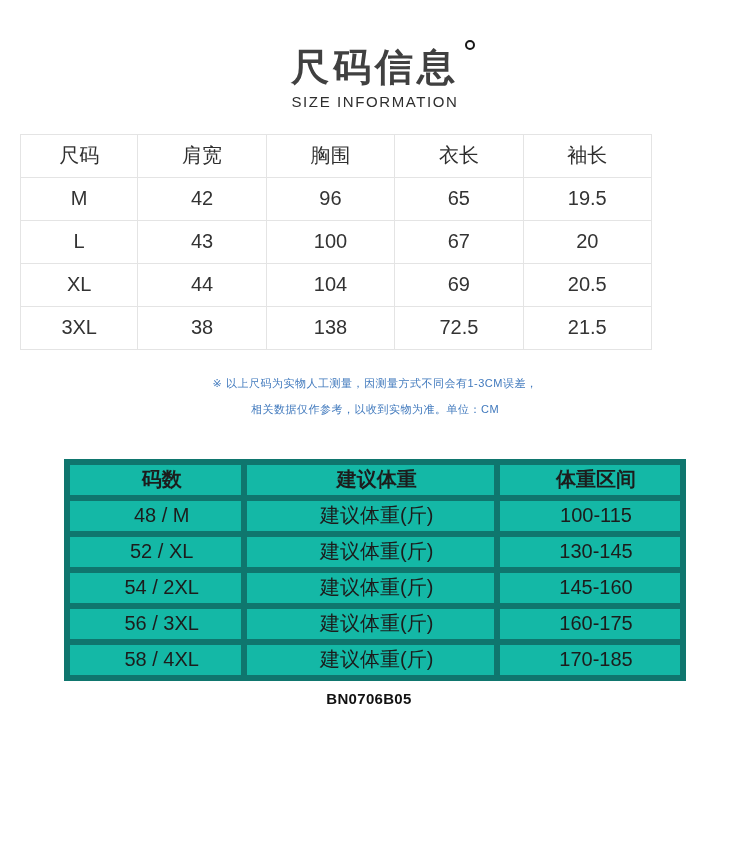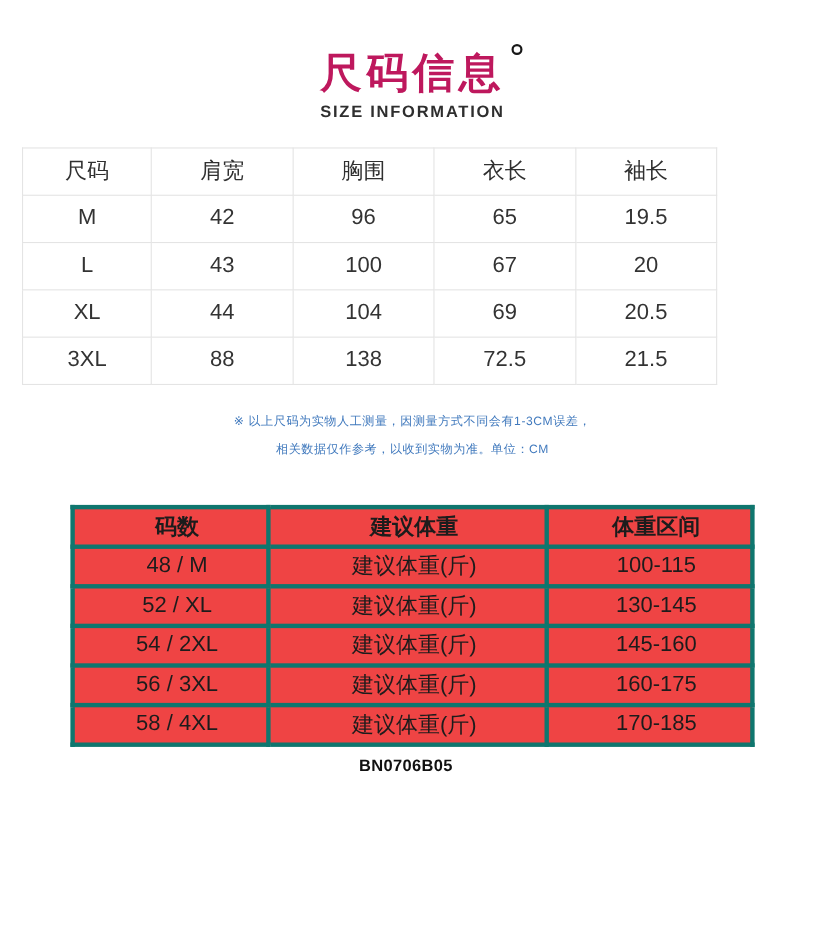--- a/index.html
+++ b/index.html
@@ -12,35 +12,35 @@
   }
   .page { width: 750px; height: 851px; position: relative; }
 
   
   .title-block { text-align: center; padding-top: 46px; }
   .title-inner { display: inline-block; position: relative; }
   .main-title {
     font-size: 38px;
     font-weight: 800;
     letter-spacing: 4px;
-    color: #be185d;
+    color: #404040;
     line-height: 1.15;
   }
   .degree-mark {
     position: absolute;
     top: -6px;
     right: -16px;
     width: 10px;
     height: 10px;
     border: 2.5px solid #181818;
     border-radius: 50%;
   }
   .sub-title {
     font-size: 15px;
-    font-weight: 700;
+    font-weight: 400;
     letter-spacing: 1.6px;
     color: #2e2e2e;
     margin-top: 3px;
   }
 
   
   table { border-collapse: collapse; table-layout: fixed; }
   .size-table {
     width: 632px;
     margin: 24px 20px 0 20px;
@@ -68,27 +68,27 @@
     color: #4079bd;
     letter-spacing: 0.5px;
   }
 
   
   .weight-table {
     width: 622px;
     margin: 37px auto 0 auto;
   }
   .weight-table th, .weight-table td {
-    border: 4px solid #0f766e;
+    border: 6px solid #0f766e;
     height: 36px;
     text-align: center;
     vertical-align: middle;
     font-size: 20px;
     color: #1c1c1c;
-    background: #ef4444;
+    background: #14b8a6;
     padding-left: 12px;
   }
   .weight-table th { font-weight: 700; font-size: 20px; }
   .weight-table td { font-weight: 400; }
   .weight-table col.w0 { width: 28.8%; }
   .weight-table col.w1 { width: 41.0%; }
   .weight-table col.w2 { width: 30.2%; }
 
   
   .product-code {
@@ -148,21 +148,21 @@
       </tr>
       <tr>
         <td>XL</td>
         <td>44</td>
         <td>104</td>
         <td>69</td>
         <td>20.5</td>
       </tr>
       <tr>
         <td>3XL</td>
-        <td>88</td>
+        <td>38</td>
         <td>138</td>
         <td>72.5</td>
         <td>21.5</td>
       </tr>
     </tbody>
   </table>
 
   <div class="note">
     <div>※ 以上尺码为实物人工测量，因测量方式不同会有1-3CM误差，</div>
     <div>相关数据仅作参考，以收到实物为准。单位：CM</div>

